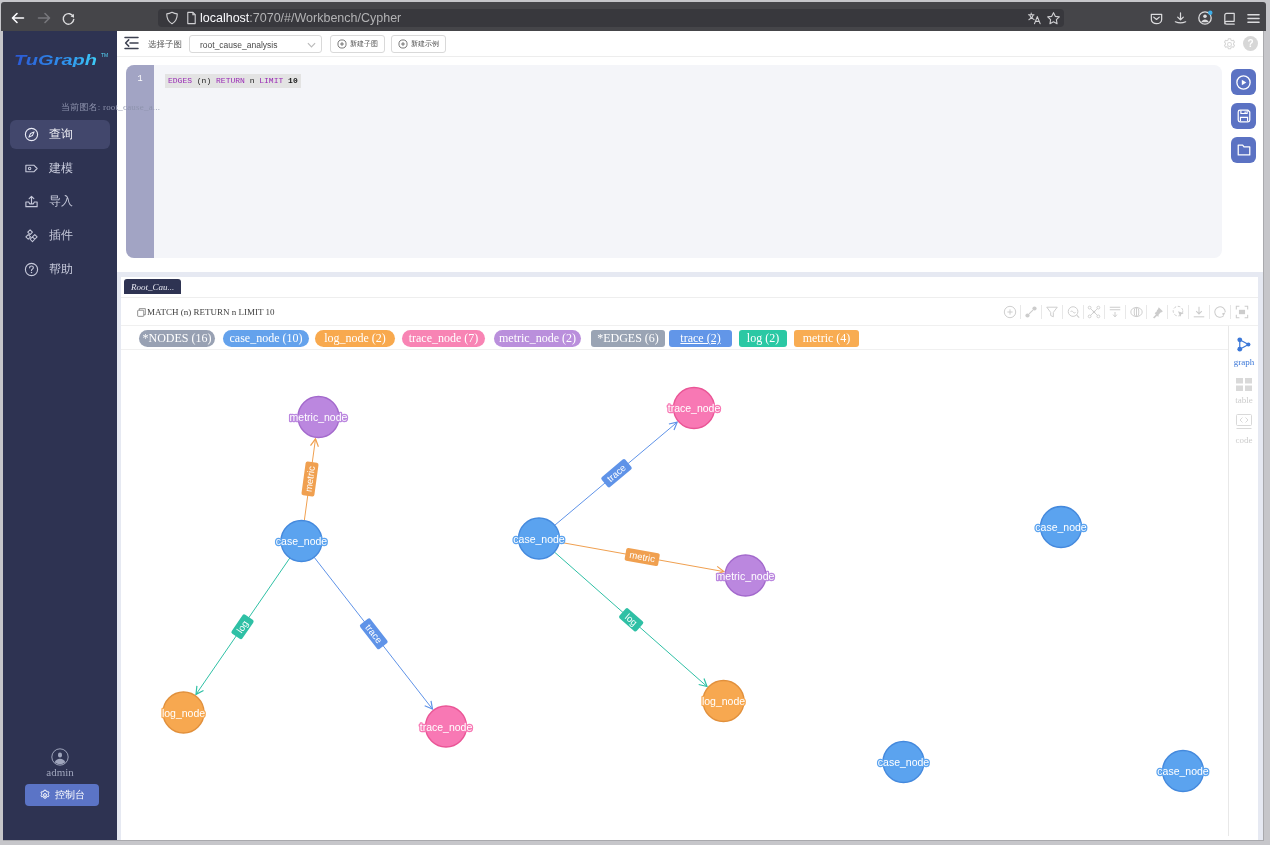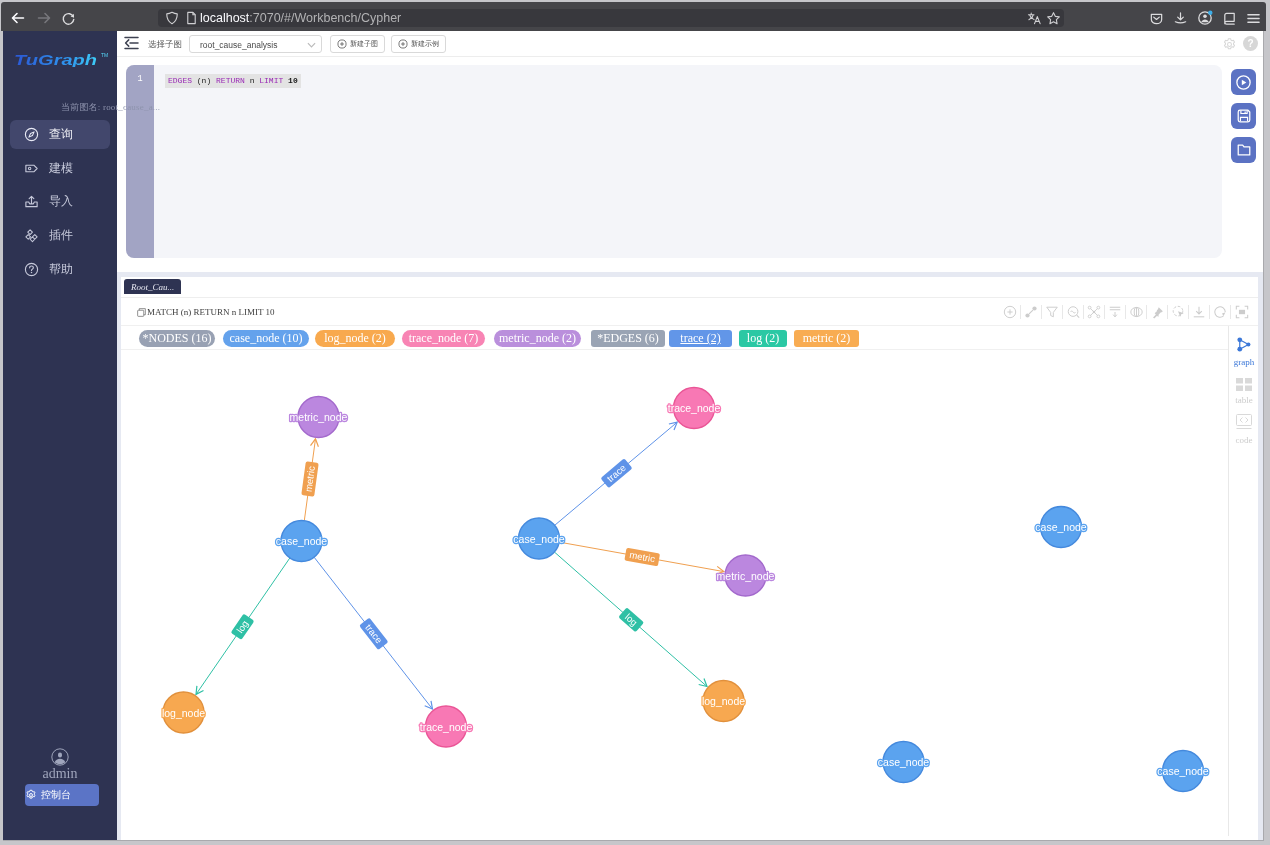--- a/index.html
+++ b/index.html
@@ -16,22 +16,22 @@
   #win { position:absolute; left:3px; top:31px; width:1261px; height:810px; background:#eceef5; overflow:hidden; border-right:1px solid #a9a9ad; border-bottom:1px solid #a9a9ad; }
   
   #side { position:absolute; left:0; top:0; width:114px; height:810px; background:#2e3352; }
   #logo { position:absolute; left:11px; top:21px; line-height:1; font-style:italic; font-weight:bold; font-size:20px; transform:scaleY(0.76); transform-origin:0 0;
       background:linear-gradient(90deg,#2b57d4,#2f96ef 65%,#3ecdf7); -webkit-background-clip:text; background-clip:text; color:transparent; }
   #logotm { position:absolute; left:98px; top:21px; font-size:5px; color:#55d5f7; }
   #curgraph { position:absolute; left:14px; top:70px; font-size:9px; color:#8e93ad; font-family:"Liberation Serif",serif; white-space:nowrap; letter-spacing:0.2px;margin-left:44px; }
   .mitem { position:absolute; left:7px; width:100px; height:29px; border-radius:6px; display:flex; align-items:center; color:#c6c9da; font-size:12px; font-family:"Liberation Serif",serif; }
   .mitem.act { background:#42476c; color:#f2f3f8; }
   .mitem svg { margin-left:14px; margin-right:10px; flex:none; }
-  #userbox { position:absolute; left:0; top:717px; width:114px; text-align:center; color:#9fa5bc; font-size:14px; font-family:"Liberation Serif",serif; }
-  #consolebtn { position:absolute; left:22px; top:753px; width:74px; height:22px; background:#5b74c6; border-radius:4px; color:#fff; font-size:10px; display:flex; align-items:center; justify-content:flex-start; gap:4px; font-family:"Liberation Serif",serif; }
+  #userbox { position:absolute; left:0; top:717px; width:114px; text-align:center; color:#9fa5bc; font-size:11px; font-family:"Liberation Serif",serif; }
+  #consolebtn { position:absolute; left:22px; top:753px; width:74px; height:22px; background:#5b74c6; border-radius:4px; color:#fff; font-size:10px; display:flex; align-items:center; justify-content:center; gap:4px; font-family:"Liberation Serif",serif; }
   
   #main { position:absolute; left:114px; top:0; width:1146px; height:810px; background:#fff; }
   #topbar { position:absolute; left:0; top:0; width:1146px; height:26px; background:#fff; border-bottom:1px solid #ededed; }
   #topbar .lbl { position:absolute; left:31px; top:8px; font-size:8.5px; color:#555; }
   #selbox { position:absolute; left:72px; top:4px; width:133px; height:18px; border:1px solid #d9d9d9; border-radius:3px; font-size:8.5px; color:#4a4a4a; background:#fff; }
   #selbox .st { position:absolute; left:10px; top:4px; }
   #selbox svg { position:absolute; right:5px; top:6px; }
   .tbtn { position:absolute; top:4px; height:18px; border:1px solid #d9d9d9; border-radius:3px; font-size:7px; color:#4a4a4a; display:flex; align-items:center; padding:0 6px; gap:3px; background:#fff; }
   #gearic { position:absolute; left:1105px; top:6px; }
   #helpc { position:absolute; left:1126px; top:5px; width:15px; height:15px; border-radius:50%; background:#d7d7d7; color:#fff; font-size:10px; font-weight:bold; text-align:center; line-height:15px; }
@@ -282,21 +282,21 @@
       </div>
       <div id="legend">
 <div class="pill" style="left:18px;width:76px;background:#98a1b3;">*NODES (16)</div>
 <div class="pill" style="left:102px;width:86px;background:#64a2ec;">case_node (10)</div>
 <div class="pill" style="left:194px;width:80px;background:#f8a94e;">log_node (2)</div>
 <div class="pill" style="left:281px;width:83px;background:#f884b4;">trace_node (7)</div>
 <div class="pill" style="left:373px;width:87px;background:#ba8fdc;">metric_node (2)</div>
 <div class="pill sq" style="left:470px;width:74px;background:#9aa4b4;">*EDGES (6)</div>
 <div class="pill sq" style="left:548px;width:63px;background:#6296e8;text-decoration:underline;">trace (2)</div>
 <div class="pill sq" style="left:618px;width:48px;background:#2bc8a4;">log (2)</div>
-<div class="pill sq" style="left:673px;width:65px;background:#f8ac52;">metric (2)</div>
+<div class="pill sq" style="left:673px;width:65px;background:#f8ac52;">metric (4)</div>
 </div>
       <div id="canvas">
 <svg width="1107" height="486" viewBox="0 0 1107 486" font-family="Liberation Sans, sans-serif">
 <path d="M183.3 170.7L194.5 88.8" stroke="#f0a050" stroke-width="1"></path>
 <path d="M197.4 96.8L194.5 88.8L189.5 95.7" stroke="#f0a050" stroke-width="1.2" fill="none"></path>
 <g transform="translate(189.0 129.0) rotate(-82.2)">
               <rect x="-17.0" y="-6.5" width="34" height="13" rx="2" fill="#f0a050"></rect>
               <text x="0" y="3.2" font-size="9.5" fill="#fff" text-anchor="middle">metric</text>
             </g>
 <path d="M168.9 207.9L75.0 344.4" stroke="#2fc0a5" stroke-width="1"></path>

